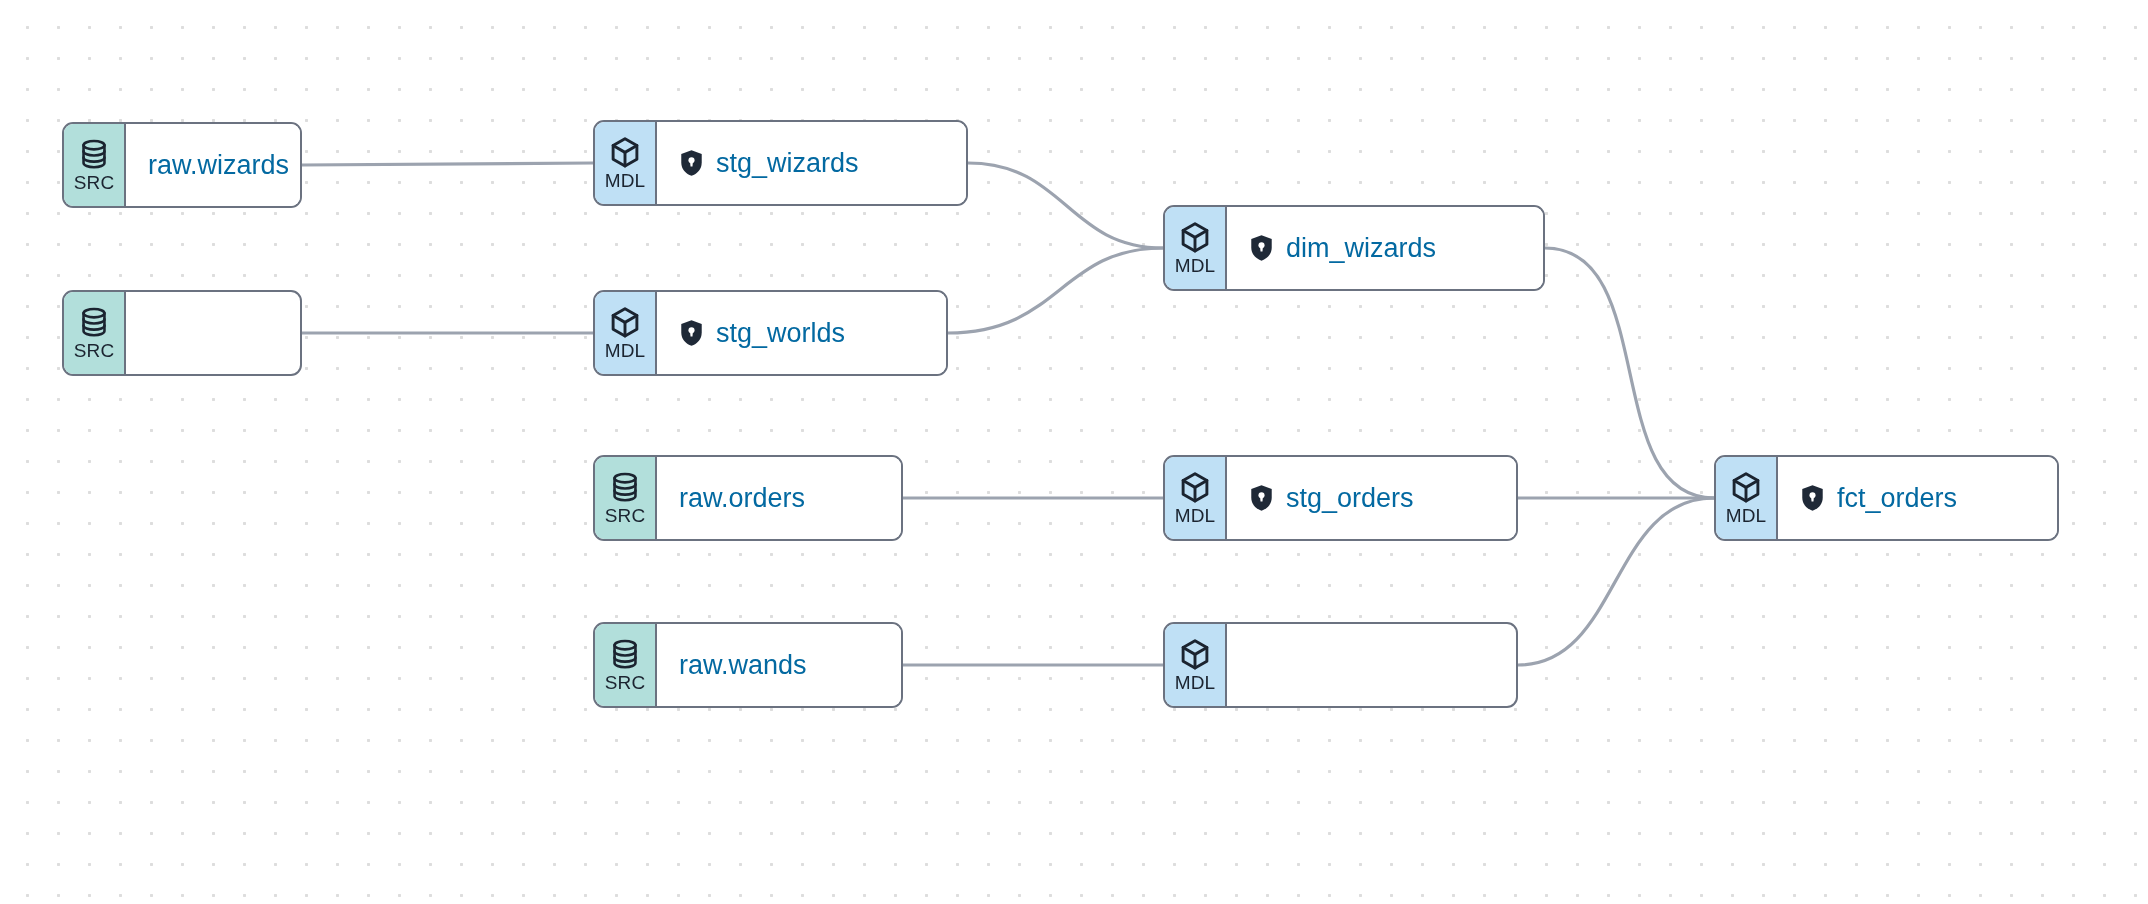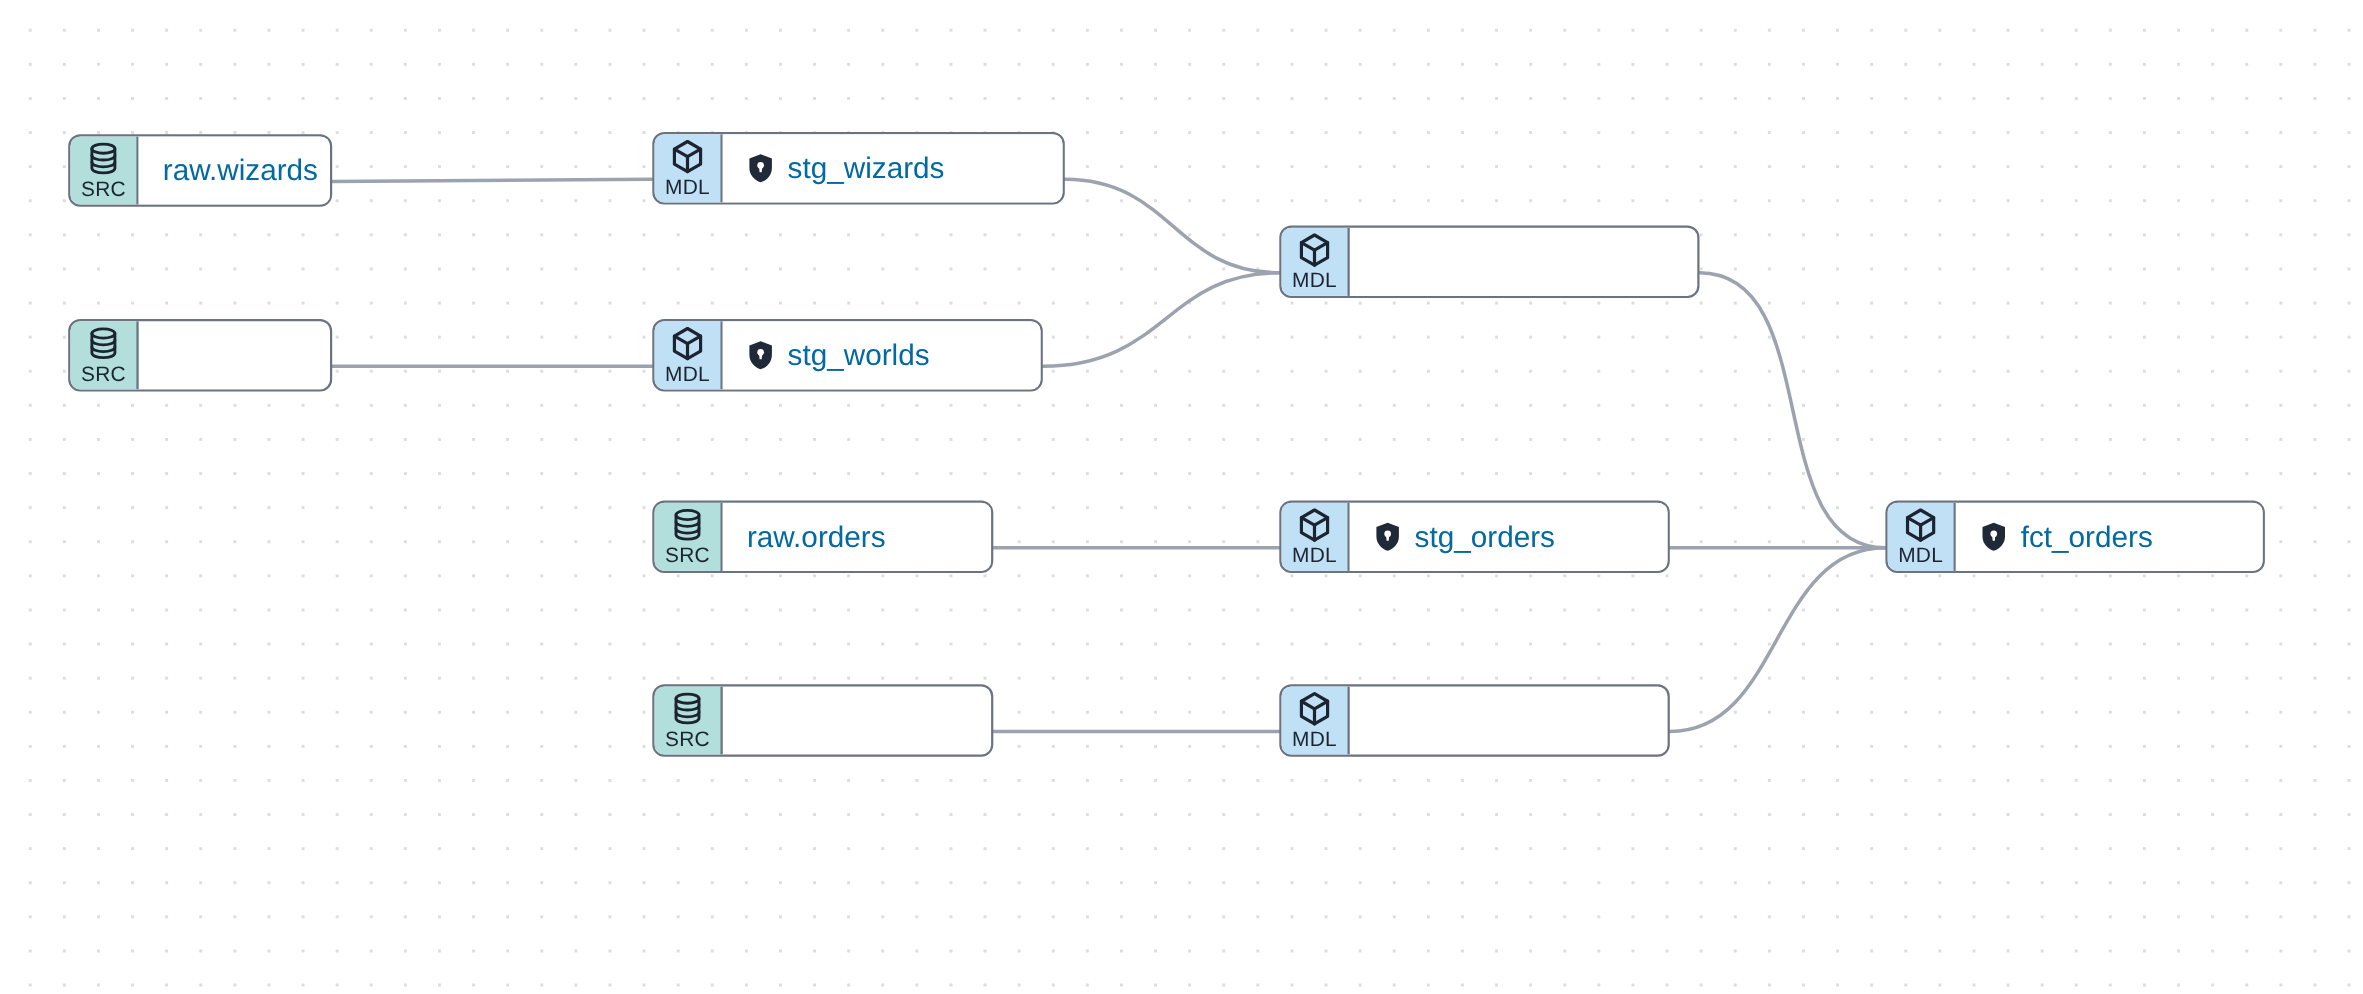--- a/index.html
+++ b/index.html
@@ -22,21 +22,21 @@
     position: absolute;
     left: 0; top: 0;
     width: 2148px;
     height: 904px;
     pointer-events: none;
   }
   .node {
     position: absolute;
     display: flex;
     align-items: stretch;
-    height: 66px;
+    height: 86px;
     border: 2.5px solid #6b7280;
     border-radius: 11px;
     background: #ffffff;
     box-sizing: border-box;
     overflow: hidden;
   }
   .node-badge {
     width: 62px;
     flex: 0 0 62px;
     display: flex;
@@ -148,20 +148,23 @@
       <span class="badge-icon">
         <svg width="30" height="32" viewBox="0 0 24 26" fill="none" stroke="#1b2430" stroke-width="2.1" stroke-linecap="round" stroke-linejoin="round">
           <ellipse cx="12" cy="5" rx="8.5" ry="3.4"></ellipse>
           <path d="M3.5 5 V 19.5 C3.5 21.4 7.3 22.9 12 22.9 C16.7 22.9 20.5 21.4 20.5 19.5 V 5"></path>
           <path d="M3.5 10 C3.5 11.9 7.3 13.4 12 13.4 C16.7 13.4 20.5 11.9 20.5 10"></path>
           <path d="M3.5 15 C3.5 16.9 7.3 18.4 12 18.4 C16.7 18.4 20.5 16.9 20.5 15"></path>
         </svg>
       </span>
       <span class="badge-text">SRC</span>
     </div>
+    <div class="node-body">
+      <span class="node-label">raw.wands</span>
+    </div>
   </div>
 
   <div class="node mdl" style="left:593px; top:120px; width:375px;">
     <div class="node-badge">
       <span class="badge-icon">
         <svg width="32" height="33" viewBox="0 0 24 25" fill="none" stroke="#1b2430" stroke-width="2.2" stroke-linecap="round" stroke-linejoin="round">
           <path d="M12 2 L21 7.2 V17.6 L12 22.8 L3 17.6 V7.2 Z"></path>
           <path d="M3 7.2 L12 12.4 L21 7.2"></path>
           <path d="M12 12.4 V22.8"></path>
         </svg>
@@ -243,20 +246,30 @@
     <div class="node-badge">
       <span class="badge-icon">
         <svg width="32" height="33" viewBox="0 0 24 25" fill="none" stroke="#1b2430" stroke-width="2.2" stroke-linecap="round" stroke-linejoin="round">
           <path d="M12 2 L21 7.2 V17.6 L12 22.8 L3 17.6 V7.2 Z"></path>
           <path d="M3 7.2 L12 12.4 L21 7.2"></path>
           <path d="M12 12.4 V22.8"></path>
         </svg>
       </span>
       <span class="badge-text">MDL</span>
     </div>
+    <div class="node-body">
+      <span class="shield-icon">
+        <svg width="25" height="28" viewBox="0 0 20 23">
+          <path d="M10 1 L18.4 4.1 V11 C18.4 16.6 14.6 20.3 10 22 C5.4 20.3 1.6 16.6 1.6 11 V4.1 Z" fill="#1f2937"></path>
+          <circle cx="10" cy="9.3" r="2.5" fill="#ffffff"></circle>
+          <path d="M8.7 9.3 h2.6 l-0.5 5.1 h-1.6 Z" fill="#ffffff"></path>
+        </svg>
+      </span>
+      <span class="node-label">dim_wizards</span>
+    </div>
   </div>
 
   <div class="node mdl" style="left:1714px; top:455px; width:345px;">
     <div class="node-badge">
       <span class="badge-icon">
         <svg width="32" height="33" viewBox="0 0 24 25" fill="none" stroke="#1b2430" stroke-width="2.2" stroke-linecap="round" stroke-linejoin="round">
           <path d="M12 2 L21 7.2 V17.6 L12 22.8 L3 17.6 V7.2 Z"></path>
           <path d="M3 7.2 L12 12.4 L21 7.2"></path>
           <path d="M12 12.4 V22.8"></path>
         </svg>

